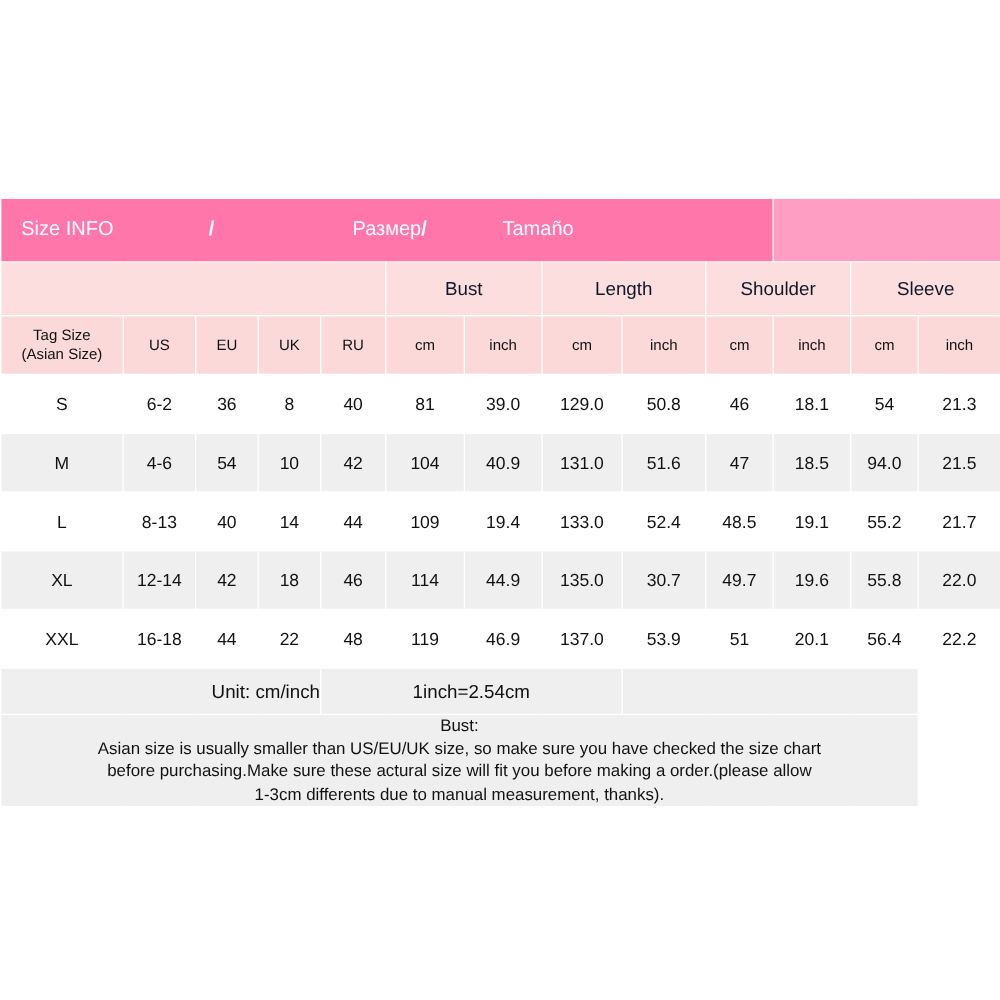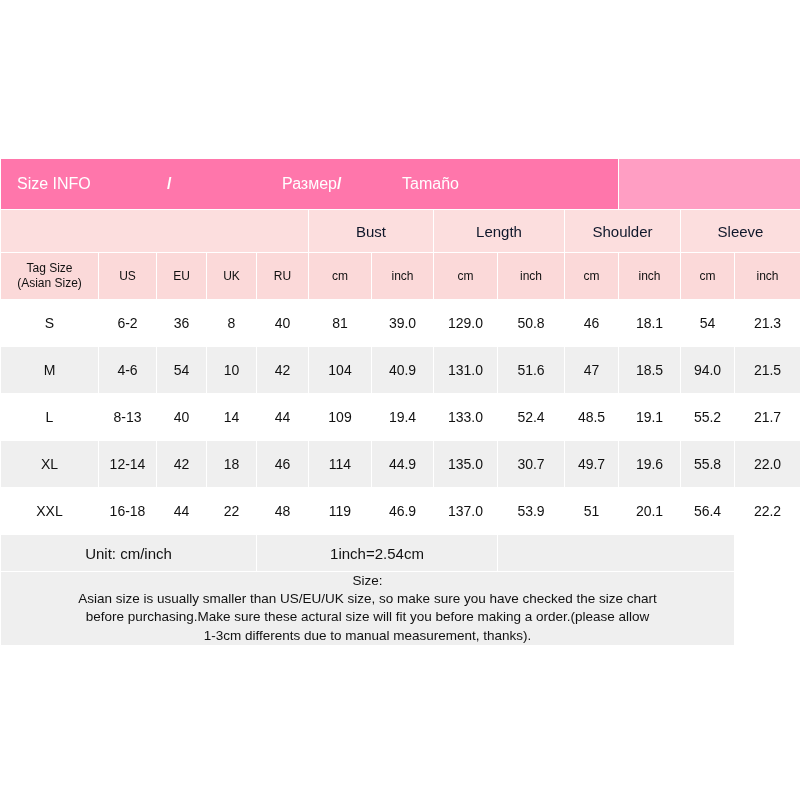--- a/index.html
+++ b/index.html
@@ -94,21 +94,21 @@
   .data-row.even td { background: #efefef; }
 
   
   .unit-row td {
     background: #efefef;
     height: 36px;
     font-size: 15px;
     border: 1px solid #ffffff;
   }
   .unit-row td.unit-left {
-    text-align: center;
+    text-align: right;
   }
   .unit-row td.unit-white { background: #ffffff; border: none; }
 
   
   .note-row td {
     background: #efefef;
     text-align: left;
     padding: 4px 10px 8px 10px;
     font-size: 13.5px;
     line-height: 1.35;
@@ -260,21 +260,21 @@
 
       <tr class="unit-row">
         <td class="unit-left" colspan="4">Unit: cm/inch</td>
         <td colspan="4">1inch=2.54cm</td>
         <td colspan="4"></td>
         <td class="unit-white"></td>
       </tr>
 
       <tr class="note-row">
         <td colspan="12">
-          <div class="note-line">Size:</div>
+          <div class="note-line">Bust:</div>
           <div class="note-line">Asian size is usually smaller than US/EU/UK size, so make sure you have checked the size chart</div>
           <div class="note-line">before purchasing.Make sure these actural size will fit you before making a order.(please allow</div>
           <div class="note-line">1-3cm differents due to manual measurement, thanks).</div>
         </td>
         <td class="note-white"></td>
       </tr>
     </tbody>
   </table>
 </div>
 

